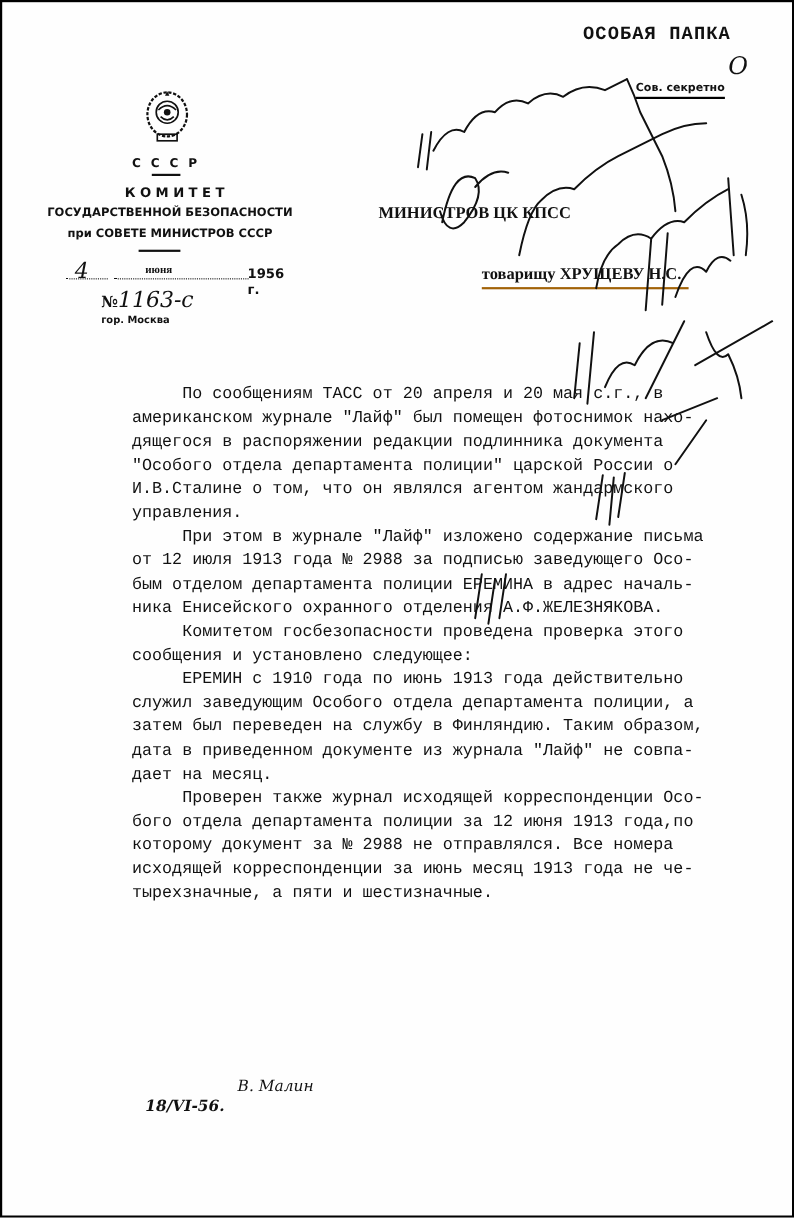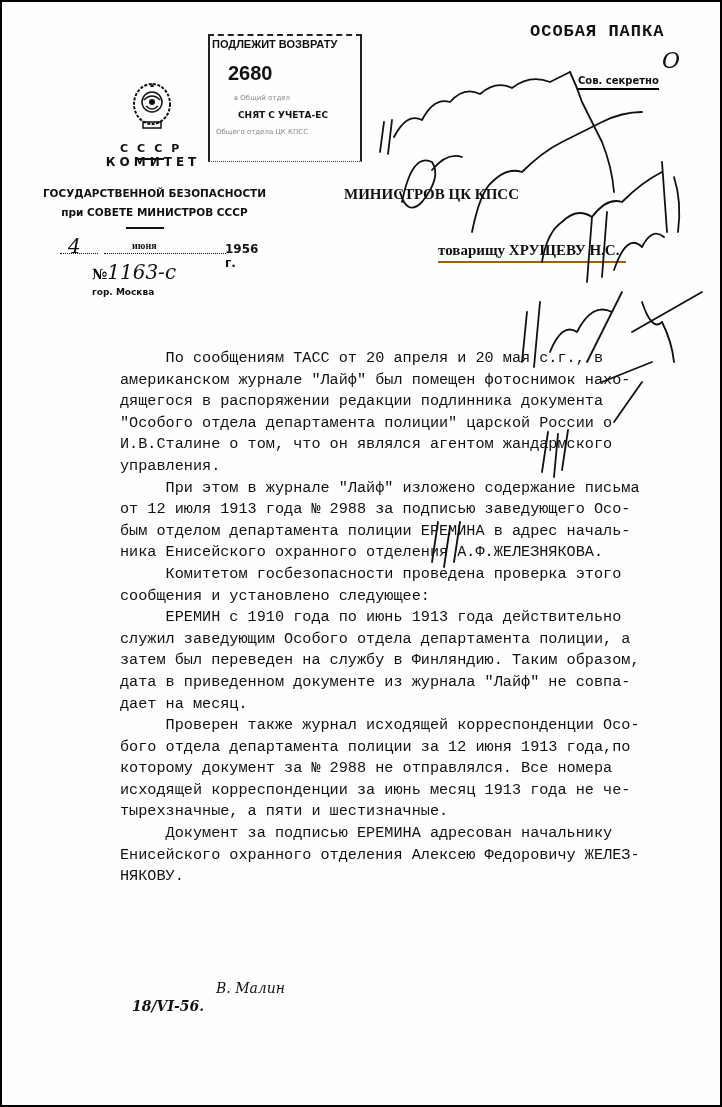--- a/index.html
+++ b/index.html
@@ -7,21 +7,21 @@
   .page {
     position: absolute; left: 0; top: 0; width: 718px; height: 1103px;
     border: 2px solid #000; background: #fefefe;
     font-family: "Liberation Mono", "DejaVu Sans Mono", monospace; color: #111;
   }
   .abs { position: absolute; }
   
   .emblem { left: 128px; top: 80px; width: 44px; height: 50px; }
   .cccp { left: 118px; top: 140px; font-family: "DejaVu Sans", sans-serif; font-size: 11px; font-weight: bold; letter-spacing: 9px; }
   .cccp-line { left: 136px; top: 156px; width: 26px; height: 2px; background: #111; }
-  .org1 { left: 96px; top: 153px; width: 110px; text-align: center; font-family: "DejaVu Sans", sans-serif; font-weight: bold; font-size: 12px; letter-spacing: 4px; }
+  .org1 { left: 96px; top: 166px; width: 110px; text-align: right; font-family: "DejaVu Sans", sans-serif; font-weight: bold; font-size: 12px; letter-spacing: 4px; }
   .org2 { left: 40px; top: 185px; width: 225px; text-align: center; font-family: "DejaVu Sans", sans-serif; font-weight: bold; font-size: 10.5px; }
   .org3 { left: 40px; top: 204px; width: 225px; text-align: center; font-family: "DejaVu Sans", sans-serif; font-weight: bold; font-size: 10.5px; }
   .org-line { left: 124px; top: 225px; width: 38px; height: 2px; background: #111; }
   .date-row { left: 58px; top: 238px; width: 210px; height: 20px; }
   .date-day { left: 8px; top: -6px; font-family: "DejaVu Serif", serif; font-style: italic; font-size: 20px; }
   .date-dots1 { left: 0; top: 13px; width: 38px; border-bottom: 1px dotted #111; }
   .date-dots2 { left: 44px; top: 13px; width: 122px; border-bottom: 1px dotted #111; }
   .date-month { left: 72px; top: 0; font-size: 10px; font-weight: bold; font-family: "Liberation Serif", serif; }
   .date-year { left: 165px; top: 2px; font-family: "DejaVu Sans", sans-serif; font-size: 12px; font-weight: bold; }
   .regno { left: 90px; top: 258px; font-family: "DejaVu Serif", serif; font-style: italic; font-size: 20px; }
@@ -74,27 +74,20 @@
     <span class="abs date-day">4</span>
     <div class="abs date-dots2"></div>
     <span class="abs date-month">июня</span>
     <span class="abs date-year">1956 г.</span>
   </div>
   <div class="abs regno">
     <span class="regno-prefix">№</span><span>1163-с</span>
   </div>
   <div class="abs city">гор. Москва</div>
 
-  <div class="abs stamp">
-    <div class="abs stamp-head">ПОДЛЕЖИТ ВОЗВРАТУ</div>
-    <div class="abs stamp-num">2680</div>
-    <div class="abs stamp-faint" style="left:24px; top:58px;">в Общий отдел</div>
-    <div class="abs stamp-mid">СНЯТ С УЧЕТА-ЕС</div>
-    <div class="abs stamp-faint" style="left:6px; top:92px;">Общего отдела ЦК КПСС</div>
-  </div>
 
   <div class="abs folder">ОСОБАЯ ПАПКА</div>
   <div class="abs copy-mark">О</div>
   <div class="abs secret">Сов. секретно</div>
 
   <div class="abs to-line1">МИНИСТРОВ ЦК КПСС</div>
   <div class="abs to-line2">товарищу ХРУЩЕВУ Н.С.</div>
 
   <div class="abs body-text">
     <p class="para">     По сообщениям ТАСС от 20 апреля и 20 мая с.г., в
@@ -112,23 +105,20 @@
     <p class="para">     ЕРЕМИН с 1910 года по июнь 1913 года действительно
 служил заведующим Особого отдела департамента полиции, а
 затем был переведен на службу в Финляндию. Таким образом,
 дата в приведенном документе из журнала "Лайф" не совпа-
 дает на месяц.</p>
     <p class="para">     Проверен также журнал исходящей корреспонденции Осо-
 бого отдела департамента полиции за 12 июня 1913 года,по
 которому документ за № 2988 не отправлялся. Все номера
 исходящей корреспонденции за июнь месяц 1913 года не че-
 тырехзначные, а пяти и шестизначные.</p>
-    <p class="para">     Документ за подписью ЕРЕМИНА адресован начальнику
-Енисейского охранного отделения Алексею Федоровичу ЖЕЛЕЗ-
-НЯКОВУ.</p>
   </div>
 
   <svg class="abs resolution" viewBox="0 0 722 1107">
     <path class="scribble" d="M378 150 L382 120 M386 152 L390 118 M392 135 Q405 110 420 118 Q432 95 448 100 Q462 84 478 92 Q494 78 510 86 Q528 72 548 80 Q560 74 568 70"></path>
     <path class="scribble" d="M568 70 Q575 85 580 100 Q590 120 600 140 Q610 165 612 190"></path>
     <path class="scribble" d="M400 200 Q410 150 430 160 Q440 175 420 200 Q405 215 398 190 M430 168 Q445 150 460 155"></path>
     <path class="scribble" d="M470 230 Q478 190 490 180 Q505 165 520 170 Q540 150 560 140 Q580 130 600 120 Q620 110 640 110"></path>
     <path class="scribble" d="M540 260 Q545 230 560 220 Q575 205 590 215 Q605 195 620 200 Q640 180 660 170"></path>
     <path class="scribble" d="M585 280 L590 215 M600 275 L605 210 M612 268 Q625 230 640 245 Q650 225 662 235"></path>
     <path class="scribble" d="M660 160 L665 230 M672 175 Q680 200 676 230"></path>

